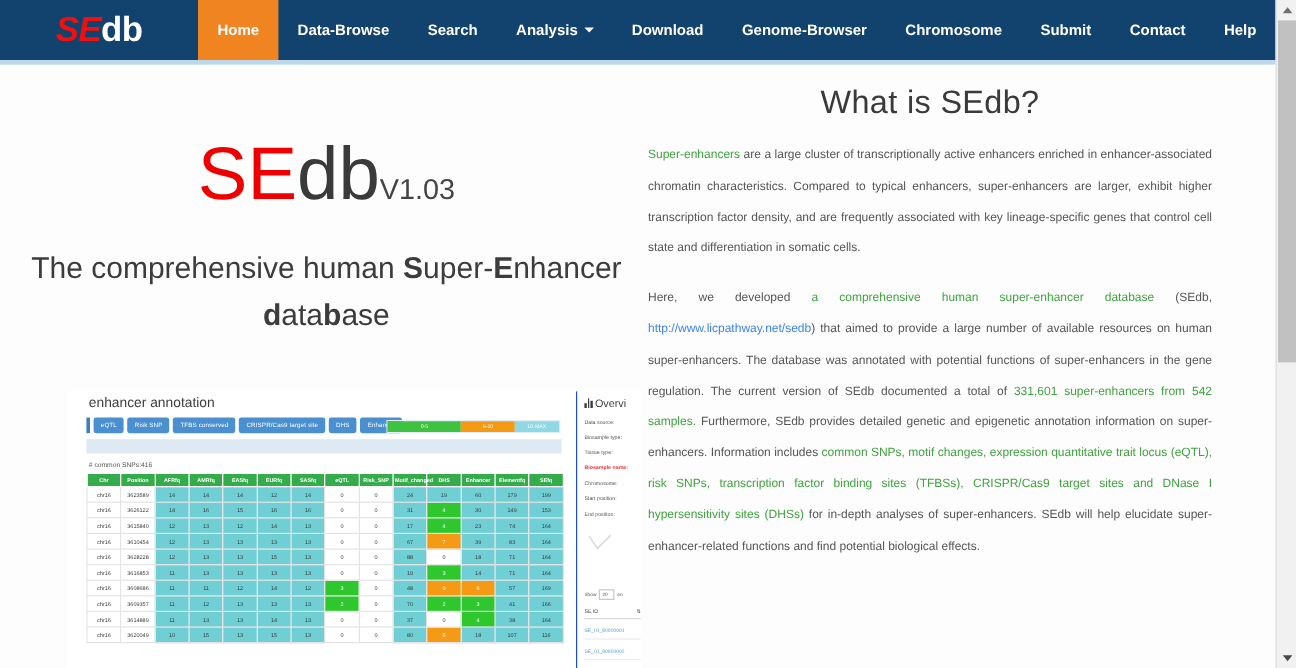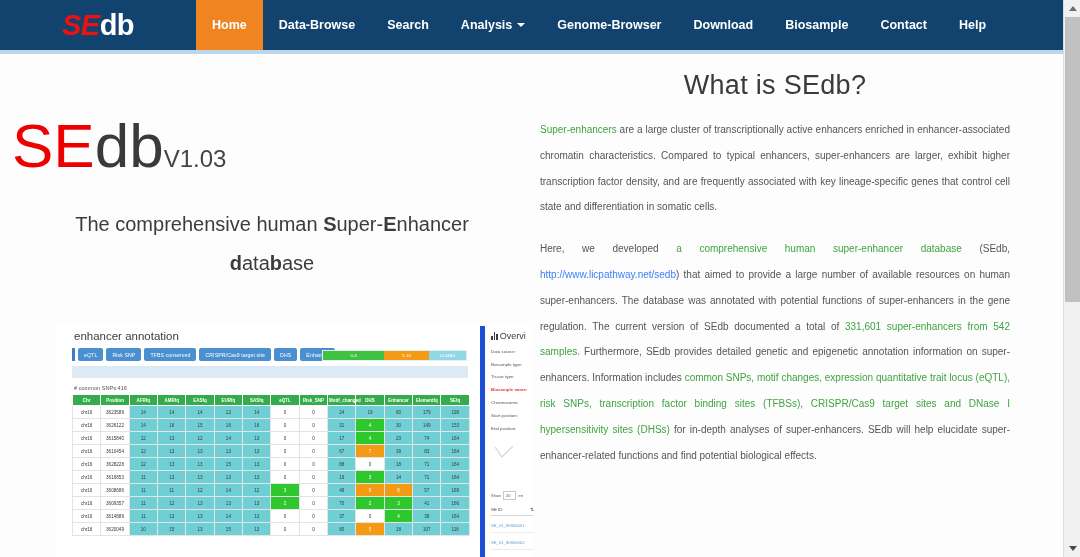--- a/index.html
+++ b/index.html
@@ -56,32 +56,33 @@
     width: 1063px; height: 503px;
     background: #fdfdfd;
   }
 
   
   #left-col {
     position: absolute; left: 12px; top: 0;
     width: 520px; height: 503px;
   }
   #brand-title {
+    text-align: center;
     margin-top: 56px;
     color: #333333;
     white-space: nowrap;
   }
   #brand-title .bt-se { color: #ef0000; font-size: 62px; font-weight: normal; }
   #brand-title .bt-db { color: #3a3a3a; font-size: 62px; font-weight: normal; }
   #brand-title .bt-ver { color: #444444; font-size: 24px; }
   #brand-tagline {
     text-align: center;
     margin-top: 24px;
     color: #3c3c3c;
-    font-size: 20px;
+    font-size: 25px;
     line-height: 39px;
   }
   #brand-tagline b { font-weight: bold; }
 
   
   #shot {
     position: absolute; left: 44px; top: 272px;
     width: 478px; height: 231px;
     background: #ffffff;
     overflow: hidden;
@@ -140,21 +141,21 @@
   #shot-table td {
     height: 13px; border: .5px solid #e4e4e4;
     text-align: center; background: #ffffff;
   }
   #shot-table td.t { background: #6fcfd4; }
   #shot-table td.g { background: #2ec82e; color: #ffffff; }
   #shot-table td.o { background: #f59a14; color: #ffffff; }
   #shot-sidebar {
     position: absolute; left: 424px; top: 0;
     width: 54px; height: 231px;
-    border-left: 5px solid #1d4ed8;
+    border-left: 1px solid #1d4ed8;
     padding-left: 6px;
   }
   #shot-sidebar .ov-title {
     font-size: 9px; color: #3d3d3d; margin-top: 5px;
     display: flex; align-items: center; gap: 2px;
   }
   .bar-icon { display: inline-flex; align-items: flex-end; gap: 1px; height: 8px; }
   .bar-icon i { display: block; width: 1.6px; background: #3d3d3d; }
   .bar-icon i:nth-child(1) { height: 4px; }
   .bar-icon i:nth-child(2) { height: 8px; }
@@ -262,27 +263,30 @@
         <span>Data-Browse</span>
       </div>
       <div class="nav-item">
         <span>Search</span>
       </div>
       <div class="nav-item">
         <span>Analysis</span>
         <span class="caret"></span>
       </div>
       <div class="nav-item">
+        <span>Download</span>
+      </div>
+      <div class="nav-item">
         <span>Genome-Browser</span>
       </div>
       <div class="nav-item">
-        <span>Download</span>
-      </div>
-      <div class="nav-item">
-        <span>Biosample</span>
+        <span>Chromosome</span>
+      </div>
+      <div class="nav-item">
+        <span>Submit</span>
       </div>
       <div class="nav-item">
         <span>Contact</span>
       </div>
       <div class="nav-item">
         <span>Help</span>
       </div>
     </div>
 </div>
 <div id="nav-underline"></div>

